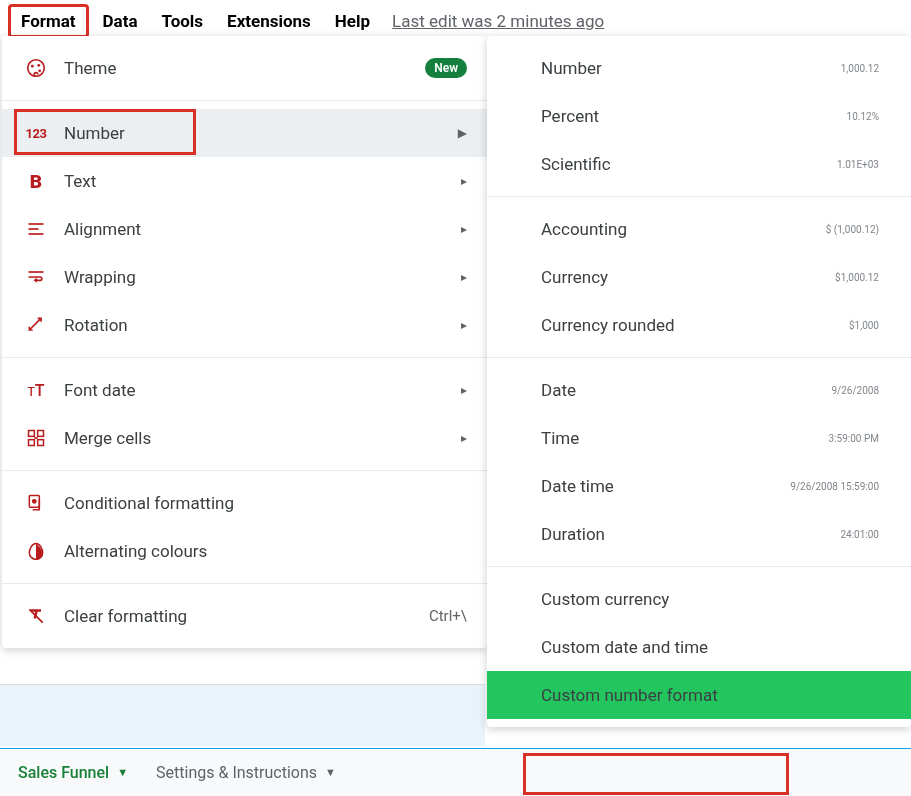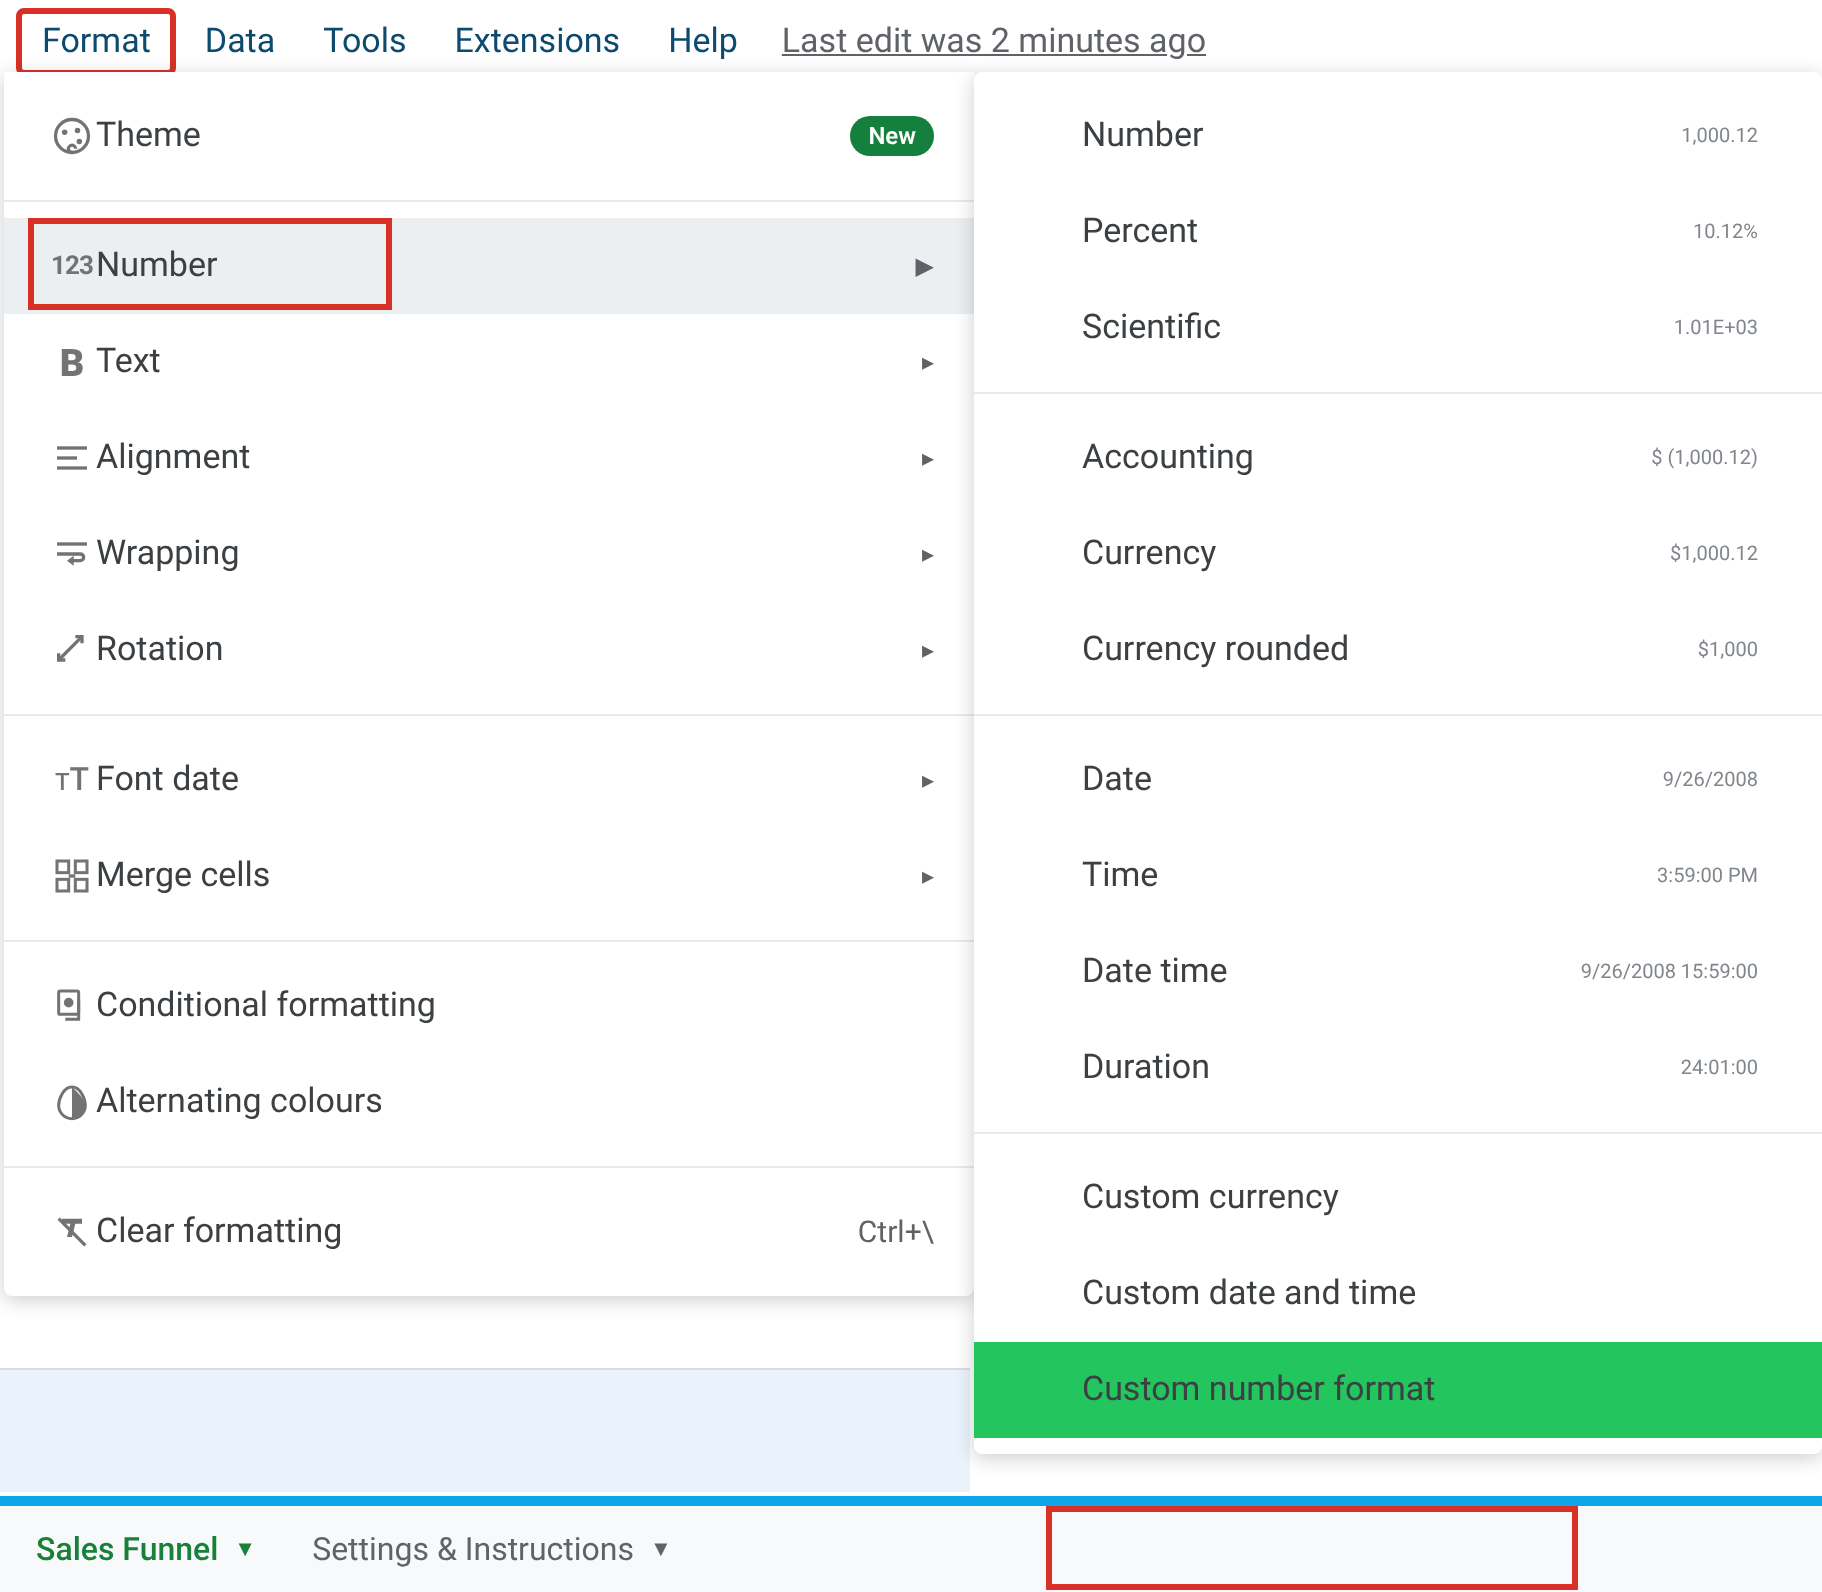--- a/index.html
+++ b/index.html
@@ -15,23 +15,24 @@
   }
   .menubar {
     display: flex;
     align-items: center;
     padding: 4px 8px 8px 8px;
     gap: 4px;
   }
   .menubar-item {
     padding: 4px 10px;
     font-size: 17px;
-    color: #0c4a6e;
+    color: #000000;
     cursor: pointer;
     border-radius: 4px;
+    font-weight: bold;
   }
   .last-edit {
     font-size: 17px;
     color: #5f6368;
     text-decoration: underline;
     cursor: pointer;
     margin-left: 8px;
   }
   .highlight-red {
     border: 3px solid #d93025;
@@ -54,24 +55,25 @@
     padding: 0 20px 0 22px;
     cursor: pointer;
     font-size: 17px;
     color: #3c4043;
     position: relative;
   }
   .menu-row.hovered { background: #eceff1; }
   .menu-icon {
     width: 24px;
     height: 24px;
+    margin-right: 16px;
     display: flex;
     align-items: center;
     justify-content: center;
-    color: #737373;
+    color: #b91c1c;
   }
   .menu-label { flex: 1; }
   .menu-arrow {
     font-size: 12px;
     color: #5f6368;
   }
   .menu-short {
     color: #5f6368;
     font-size: 15px;
   }
@@ -132,21 +134,21 @@
   }
   .sheet-tabs {
     position: absolute;
     bottom: 0;
     left: 0;
     right: 0;
     height: 48px;
     display: flex;
     align-items: center;
     background: #f8f9fa;
-    border-top: 5px solid #0ea5e9;
+    border-top: 1px solid #0ea5e9;
     padding-left: 18px;
     gap: 28px;
   }
   .tab {
     display: flex;
     align-items: center;
     gap: 8px;
     font-size: 16px;
     cursor: pointer;
     color: #5f6368;

